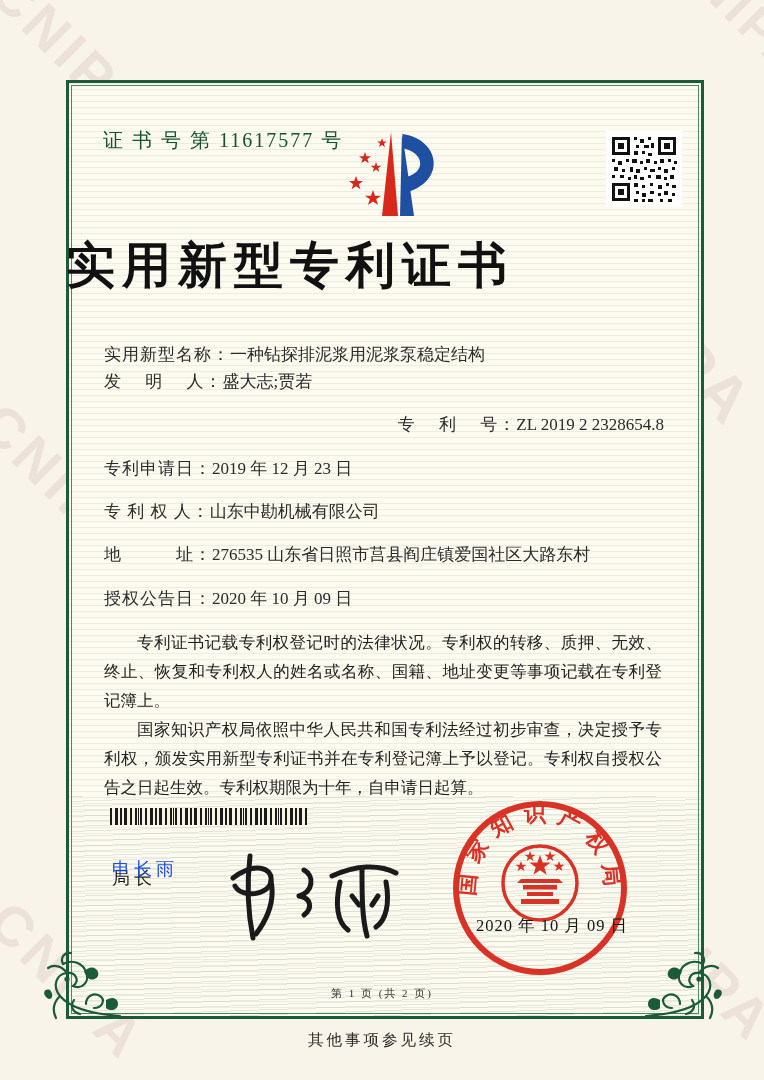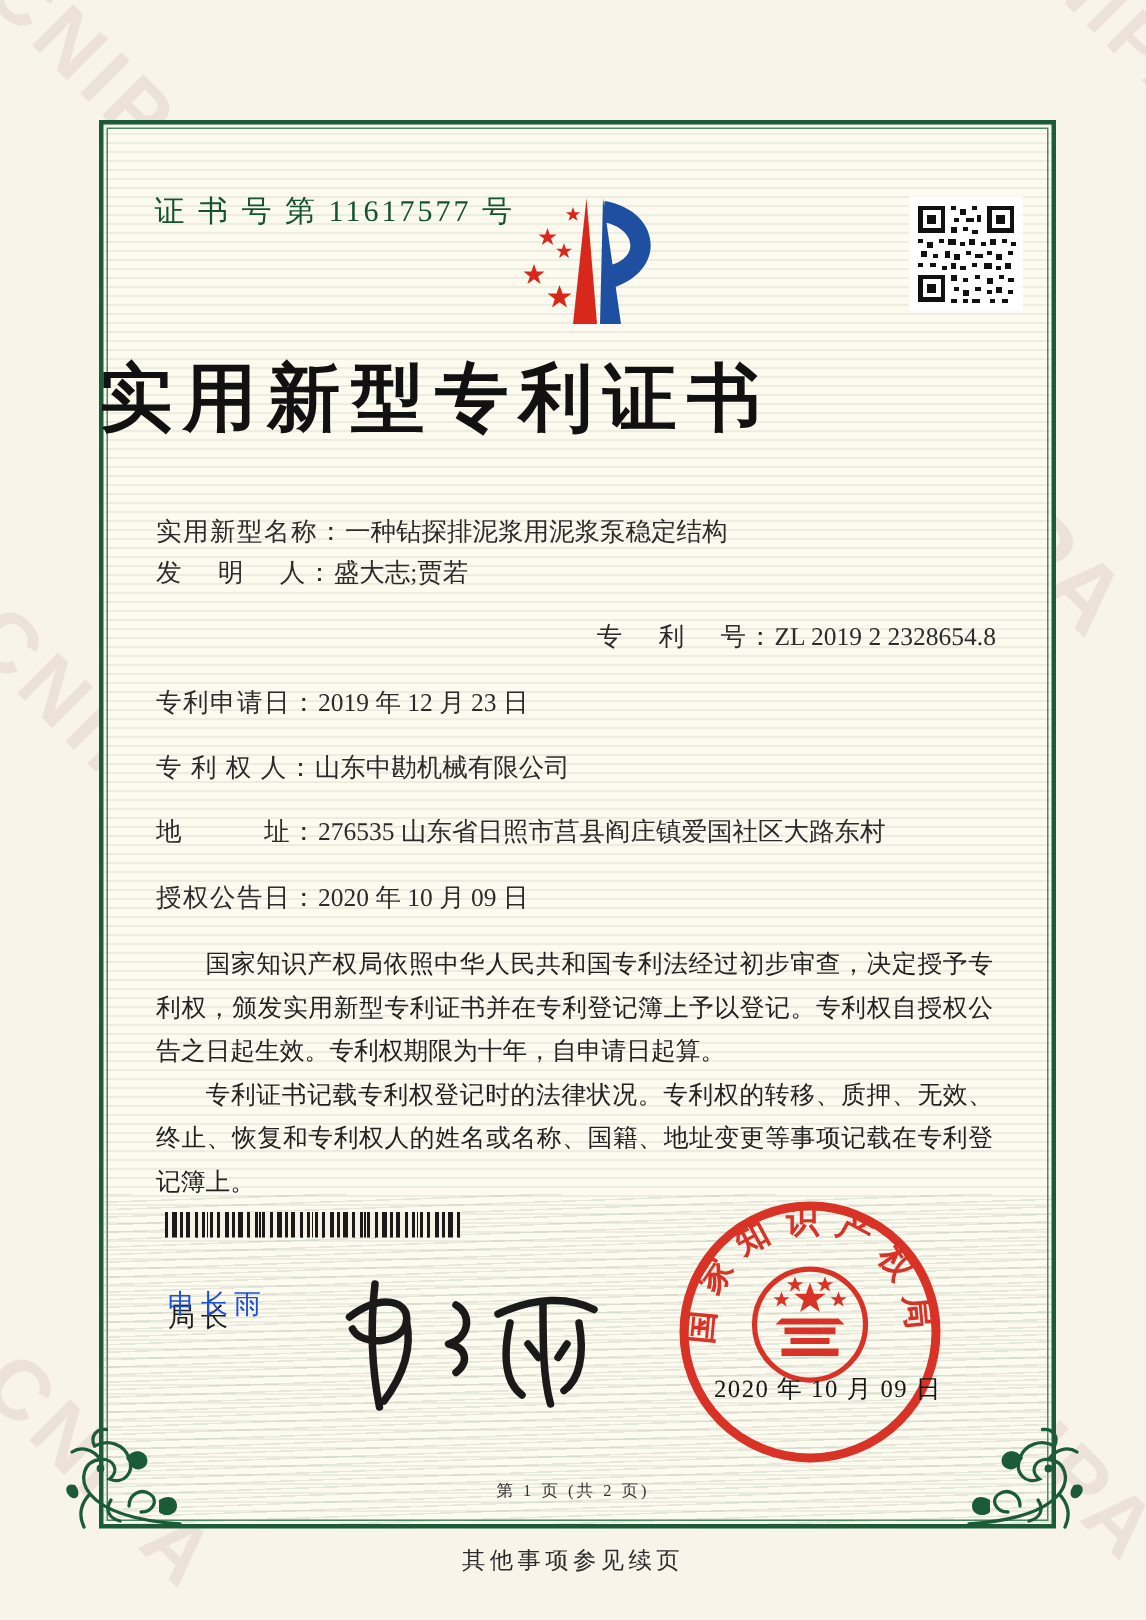--- a/index.html
+++ b/index.html
@@ -228,22 +228,22 @@
     </div>
     <div class="frow f5">
       <span class="lab">地　　　址：</span><span>276535 山东省日照市莒县阎庄镇爱国社区大路东村</span>
     </div>
     <div class="frow f6">
       <span><span class="lab">授权公告日：</span><span>2020 年 10 月 09 日</span></span>
     </div>
   </div>
 
   <div class="paras">
+    <p>专利证书记载专利权登记时的法律状况。专利权的转移、质押、无效、终止、恢复和专利权人的姓名或名称、国籍、地址变更等事项记载在专利登记簿上。</p>
     <p>国家知识产权局依照中华人民共和国专利法经过初步审查，决定授予专利权，颁发实用新型专利证书并在专利登记簿上予以登记。专利权自授权公告之日起生效。专利权期限为十年，自申请日起算。</p>
-    <p>专利证书记载专利权登记时的法律状况。专利权的转移、质押、无效、终止、恢复和专利权人的姓名或名称、国籍、地址变更等事项记载在专利登记簿上。</p>
   </div>
 
   <div class="barcode"></div>
 
   <div class="director-title">局长</div>
   <div class="director-name">申长雨</div>
 
   <svg class="sig" width="195" height="108" viewBox="0 0 195 108">
     <g stroke="#1a1a1a" fill="none" stroke-width="5" stroke-linecap="round" stroke-linejoin="round">
       <path d="M34,16 C31,42 31,68 37,98"></path>

